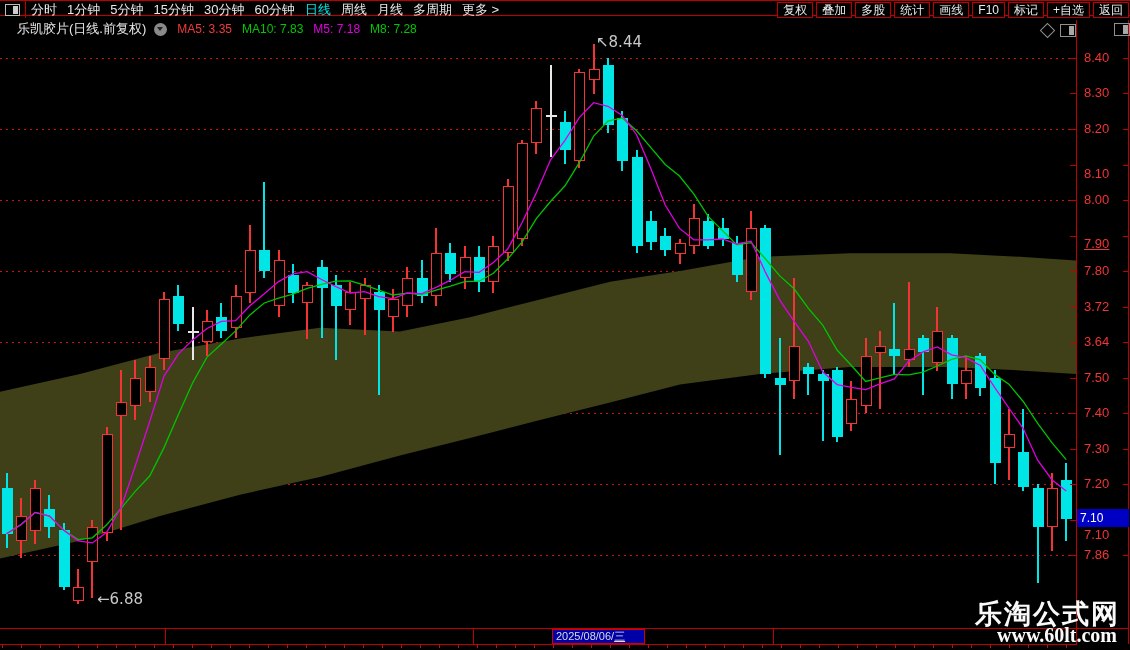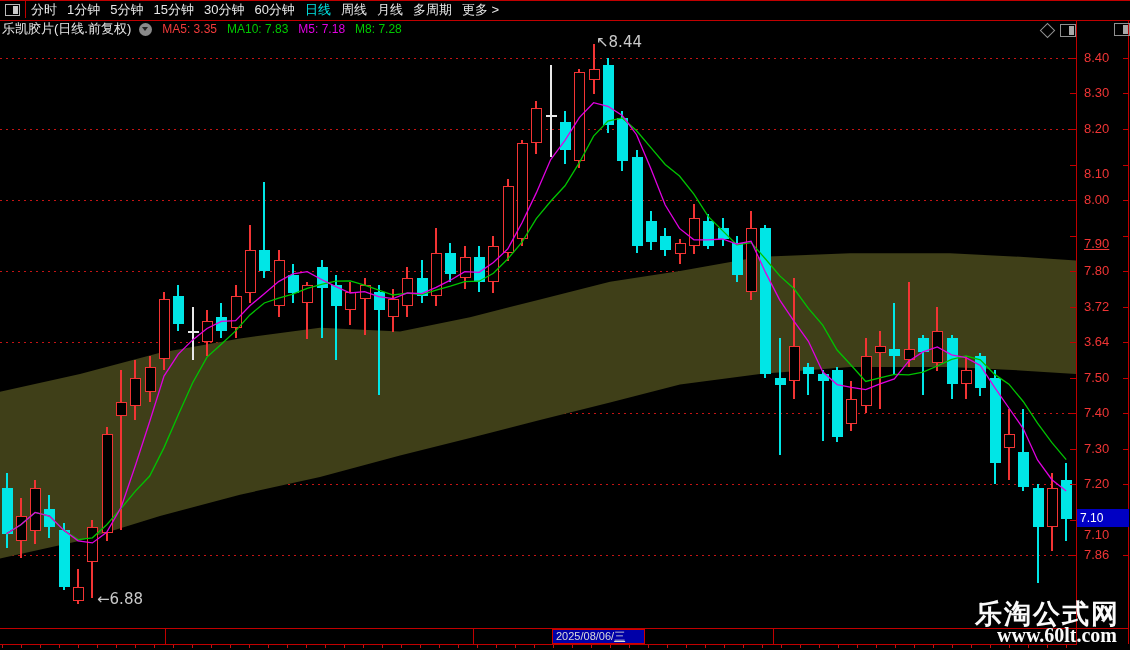--- a/index.html
+++ b/index.html
@@ -1,30 +1,30 @@
 <!DOCTYPE html>
 <html><head>
 <meta charset="utf-8">
 <style>
   html,body{margin:0;padding:0;background:#000;}
   body{width:1130px;height:650px;position:relative;overflow:hidden;
        font-family:"Liberation Sans","DejaVu Sans",sans-serif;}
   
-  #toolbar{position:absolute;left:0;top:0;width:1130px;height:21px;background:#000;
+  #toolbar{position:absolute;left:0;top:0;width:1130px;height:16px;background:#000;
            border-top:1px solid #c00000;border-bottom:1px solid #c00000;box-sizing:border-box;z-index:20;}
   #tb-left{position:absolute;left:0;top:0;height:17px;display:flex;align-items:center;}
   .win-ico-box{height:17px;display:flex;align-items:center;padding:0 5px;border-right:1px solid #c00000;}
   .win-ico{width:13px;height:10px;border:1px solid #bbb;position:relative;}
   .win-ico:after{content:"";position:absolute;right:1px;top:1px;bottom:1px;width:5px;background:#ccc;}
   .tb-item{color:#e8e8e8;font-size:13px;margin:0 5px;white-space:nowrap;cursor:default;}
   .tb-item.active{color:#00e5e5;}
   #tb-right{position:absolute;right:1px;top:0;height:17px;display:flex;align-items:center;gap:3px;}
   .tb-btn{border:1px solid #c00000;color:#ececec;font-size:12px;line-height:14px;padding:0 5px;background:#000;white-space:nowrap;}
   
-  #titlerow{position:absolute;left:0;top:20px;height:18px;display:flex;align-items:center;z-index:15;padding-left:2px;}
+  #titlerow{position:absolute;left:0;top:20px;height:18px;display:flex;align-items:center;z-index:15;padding-left:17px;}
   #chart-title{color:#e8e8e8;font-size:13px;margin-right:8px;white-space:nowrap;}
   .drop-ico{width:13px;height:13px;border-radius:50%;background:#8a8a8a;position:relative;margin-right:10px;}
   .drop-ico:after{content:"";position:absolute;left:3px;top:4px;border:3px solid transparent;border-top:4px solid #222;}
   .legend-item{font-size:12px;margin-right:10px;white-space:nowrap;}
   
   .vline,.hline{position:absolute;background:#c00000;}
   .grid{position:absolute;left:0;width:1076px;height:1px;z-index:1;
         background-image:repeating-linear-gradient(90deg,#c41414 0 2px,transparent 2px 6px);}
   .band-svg,.ma-svg{position:absolute;left:0;top:0;z-index:2;}
   #candles{position:absolute;left:0;top:0;width:1076px;height:650px;z-index:3;}
@@ -297,20 +297,31 @@
       <span class="tb-item">5分钟</span>
       <span class="tb-item">15分钟</span>
       <span class="tb-item">30分钟</span>
       <span class="tb-item">60分钟</span>
       <span class="tb-item active">日线</span>
       <span class="tb-item">周线</span>
       <span class="tb-item">月线</span>
       <span class="tb-item">多周期</span>
       <span class="tb-item">更多 &gt;</span>
     </div>
+  <div id="tb-right">
+      <span class="tb-btn">复权</span>
+      <span class="tb-btn">叠加</span>
+      <span class="tb-btn">多股</span>
+      <span class="tb-btn">统计</span>
+      <span class="tb-btn">画线</span>
+      <span class="tb-btn">F10</span>
+      <span class="tb-btn">标记</span>
+      <span class="tb-btn">+自选</span>
+      <span class="tb-btn">返回</span>
+    </div>
 </div>
 
 <div id="titlerow">
   <span id="chart-title">乐凯胶片(日线.前复权)</span>
   <span class="drop-ico"></span>
 <span class="legend-item" style="color: rgb(242, 59, 59);">MA5: 3.35</span>
     <span class="legend-item" style="color: rgb(0, 200, 0);">MA10: 7.83</span>
     <span class="legend-item" style="color: rgb(224, 0, 224);">M5: 7.18</span>
     <span class="legend-item" style="color: rgb(0, 200, 0);">M8: 7.28</span>
   </div>

